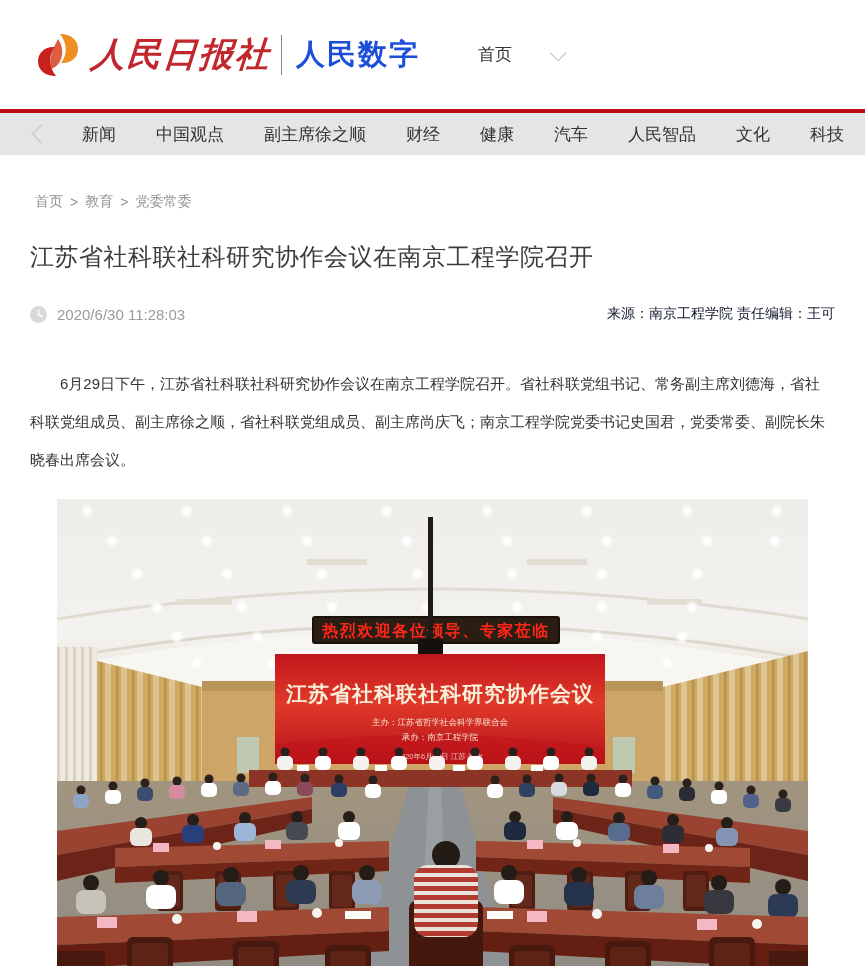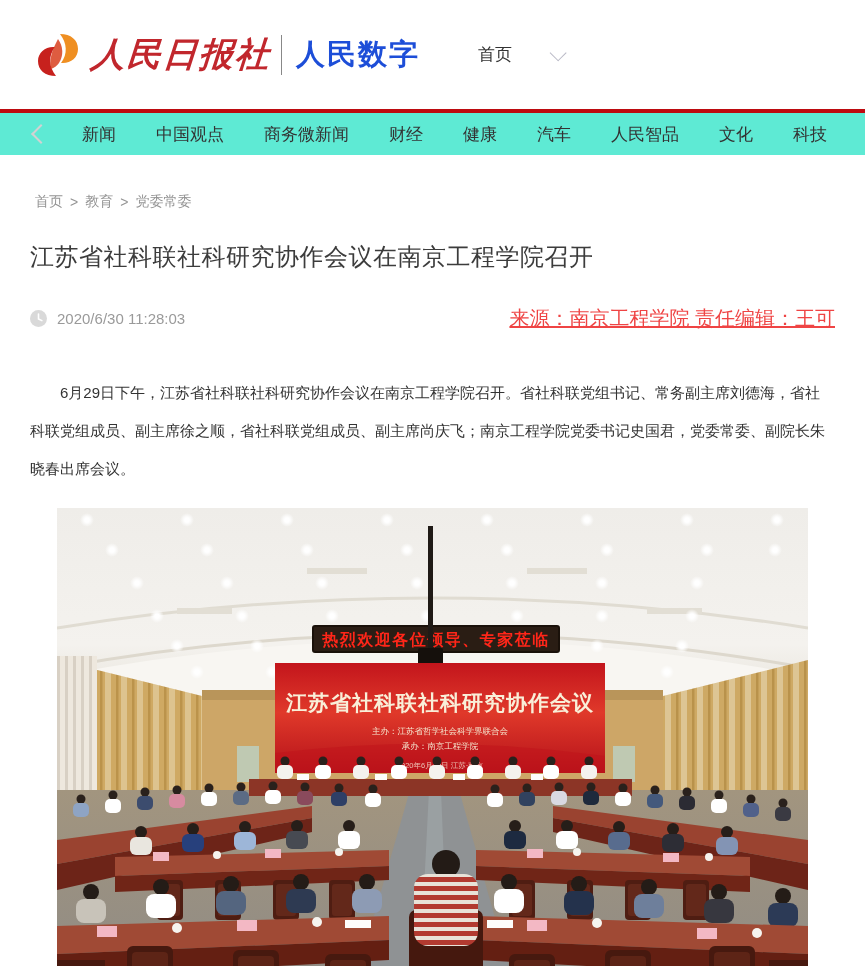--- a/index.html
+++ b/index.html
@@ -12,34 +12,34 @@
   .brand-primary{font-family:"DejaVu Serif","Liberation Serif",serif;font-style:italic;
        font-weight:bold;font-size:34px;color:#c1272d;letter-spacing:2px;transform:skewX(-4deg);}
   .brand-divider{width:1px;height:40px;background:#888;margin:0 14px 0 10px;}
   .brand-secondary{font-size:29px;font-weight:bold;color:#1d4ed8;letter-spacing:2px;}
   .home-nav{display:flex;align-items:center;margin-left:58px;cursor:pointer;}
   .home-label{font-size:17px;color:#333;}
   .chev-down{width:11px;height:11px;border-right:1.5px solid #b9b9c6;border-bottom:1.5px solid #b9b9c6;
        transform:rotate(45deg) translateY(-3px);margin-left:38px;}
   .redline{height:4px;background:#bd0b10;}
   
-  .catnav{height:42px;background:#5eead4;display:flex;align-items:center;padding-left:30px;}
+  .catnav{height:42px;background:#e5e5e5;display:flex;align-items:center;padding-left:30px;}
   .nav-chev-left{width:12px;height:12px;border-left:2px solid #d2d2d2;border-bottom:2px solid #d2d2d2;
        transform:rotate(45deg);margin:0 14px 0 4px;cursor:pointer;}
   .catnav a{font-size:17px;color:#333;text-decoration:none;padding:0 20px;white-space:nowrap;cursor:pointer;}
   
   .breadcrumb{margin:38px 0 0 35px;font-size:14px;color:#949494;display:flex;align-items:center;}
   .breadcrumb .sep{margin:0 7px;color:#949494;}
   .breadcrumb .crumb{cursor:pointer;}
   
   .article-title{margin:30px 30px 0;font-size:24px;font-weight:500;color:#3c3c3c;letter-spacing:.5px;}
   .meta{margin:32px 30px 4px;display:flex;justify-content:space-between;align-items:center;}
   .meta-left{display:flex;align-items:center;color:#9a9a9a;font-size:15px;}
   .clock{margin-right:10px;display:block;}
-  .meta-right{color:#ef4444;font-size:20px;text-decoration:underline;}
+  .meta-right{color:#0f172a;font-size:14px;}
   .body-text{margin:42px 30px 0;font-size:15px;line-height:38px;color:#333;text-indent:2em;}
   .photo-wrap{width:751px;margin:20px auto 0;}
   .photo-wrap svg{display:block;}
 </style>
 </head>
 <body>
 
 <div class="topbar">
   <div class="brand">
     <svg class="brand-icon" viewBox="0 0 46 46">
@@ -55,21 +55,21 @@
     <span class="home-label">首页</span>
     <span class="chev-down"></span>
   </div>
 </div>
 <div class="redline"></div>
 
 <div class="catnav">
   <span class="nav-chev-left"></span>
   <a>新闻</a>
   <a>中国观点</a>
-  <a>商务微新闻</a>
+  <a>副主席徐之顺</a>
   <a>财经</a>
   <a>健康</a>
   <a>汽车</a>
   <a>人民智品</a>
   <a>文化</a>
   <a>科技</a>
 </div>
 
 <div class="breadcrumb">
   <span class="crumb">首页</span>

